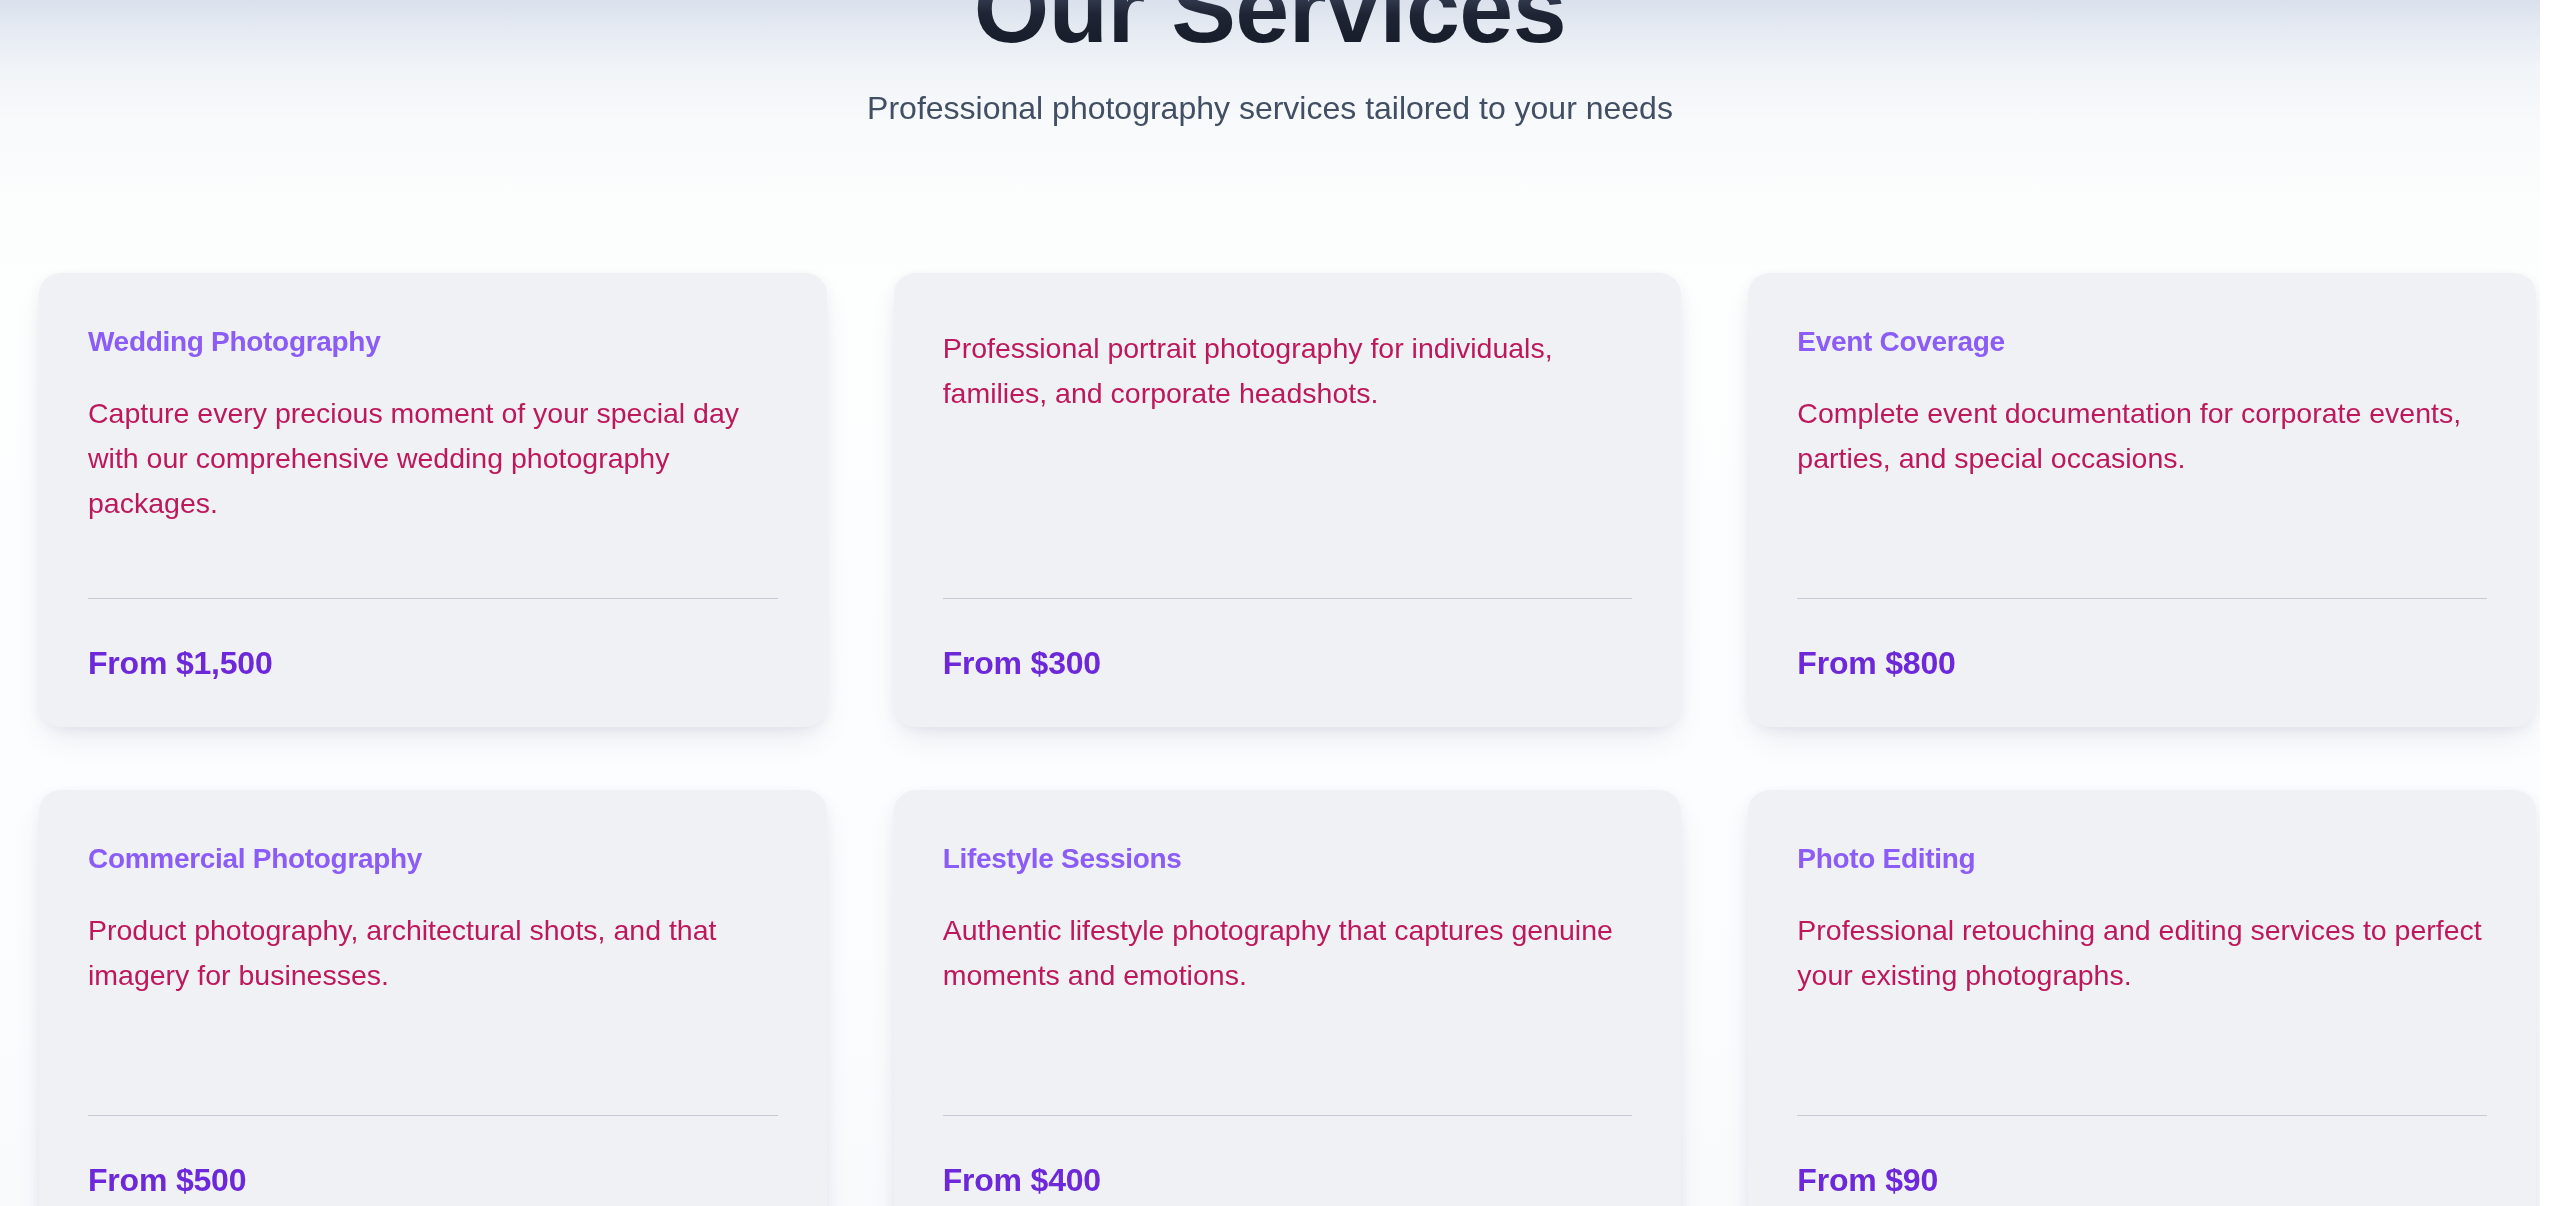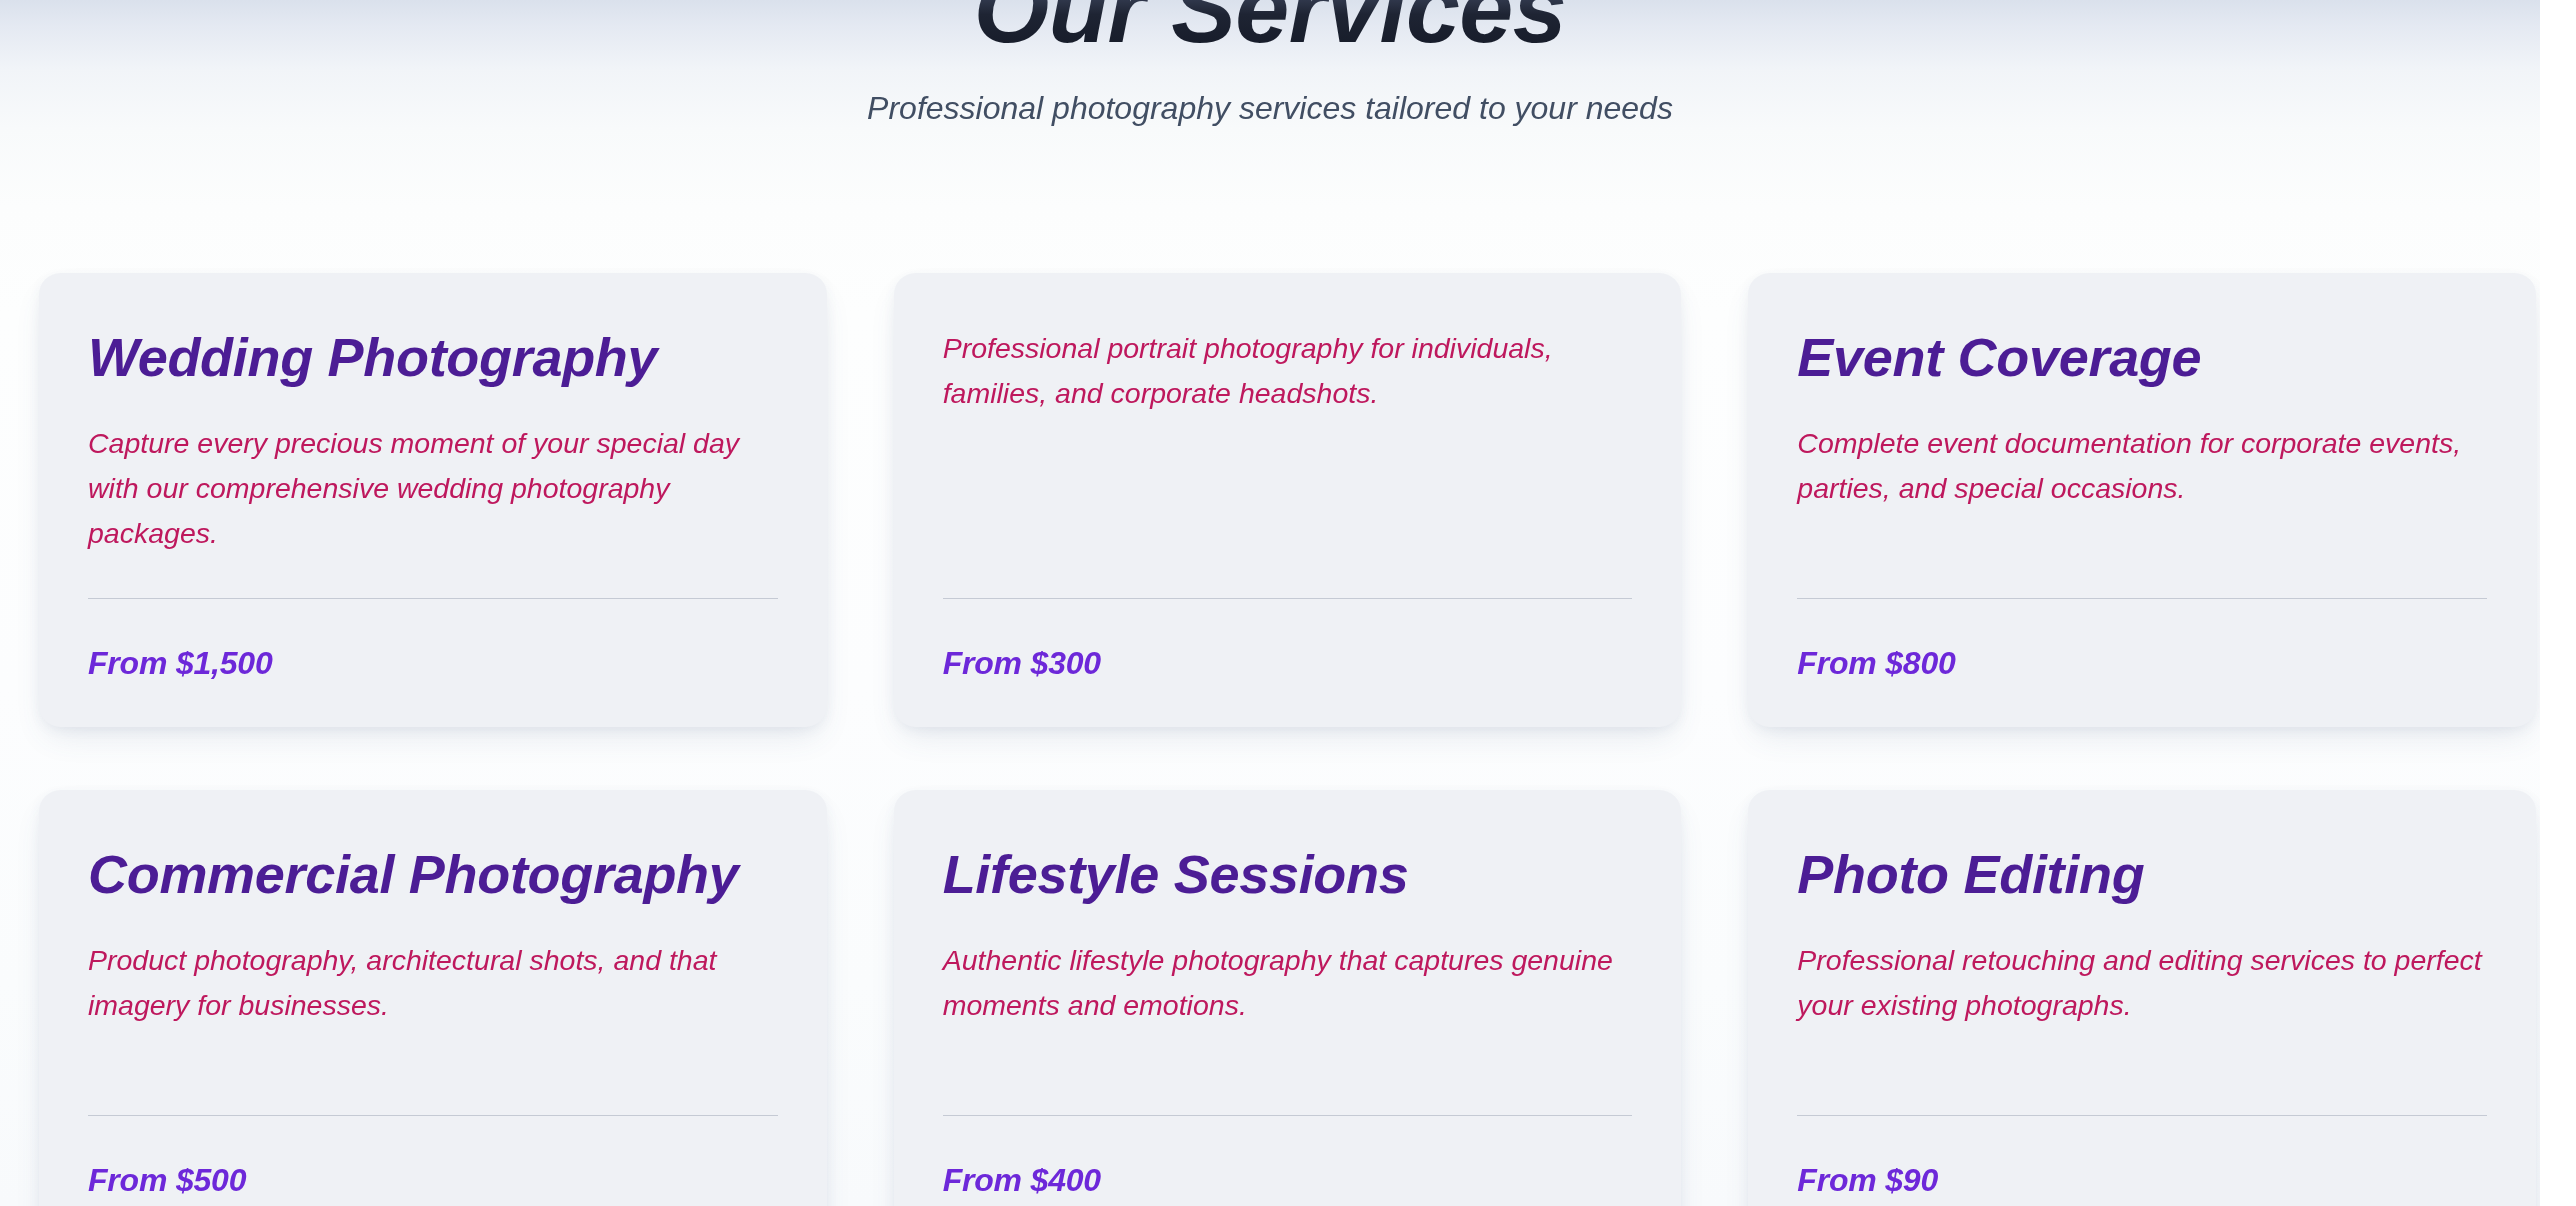--- a/index.html
+++ b/index.html
@@ -26,21 +26,20 @@
       linear-gradient(180deg,
         #dae1ec 0px,
         #e4e9f2 25.5px,
         #f1f4f8 69px,
         #f8fafb 128px,
         #fcfdfd 206px,
         #fdfefe 314px,
         #fcfdfe 688px,
         #fafcfd 982px,
         #f8fafc 1206px);
-    font-style: italic;
   }
 
   
   .header {
     width: 100%;
     text-align: center;
     padding-top: 0;
   }
 
   .page-title {
@@ -85,24 +84,24 @@
     padding: 53px 49px 45px 49px;
     min-height: 454px;
     display: flex;
     flex-direction: column;
     box-shadow:
       0 15.7px 33px -9.8px rgba(70, 90, 130, 0.14),
       0 3.9px 13.8px -3.9px rgba(70, 90, 130, 0.10);
   }
 
   .card-title {
-    font-size: 54px;
+    font-size: 28px;
     line-height: 1.15;
     font-weight: 700;
-    color: #4c1d95;
+    color: #8b5cf6;
     letter-spacing: -0.3px;
     margin-bottom: 33px;
   }
 
   .card-desc {
     font-size: 28.5px;
     line-height: 1.58;
     font-weight: 400;
     color: #be185d;
     flex: 0 0 auto;

